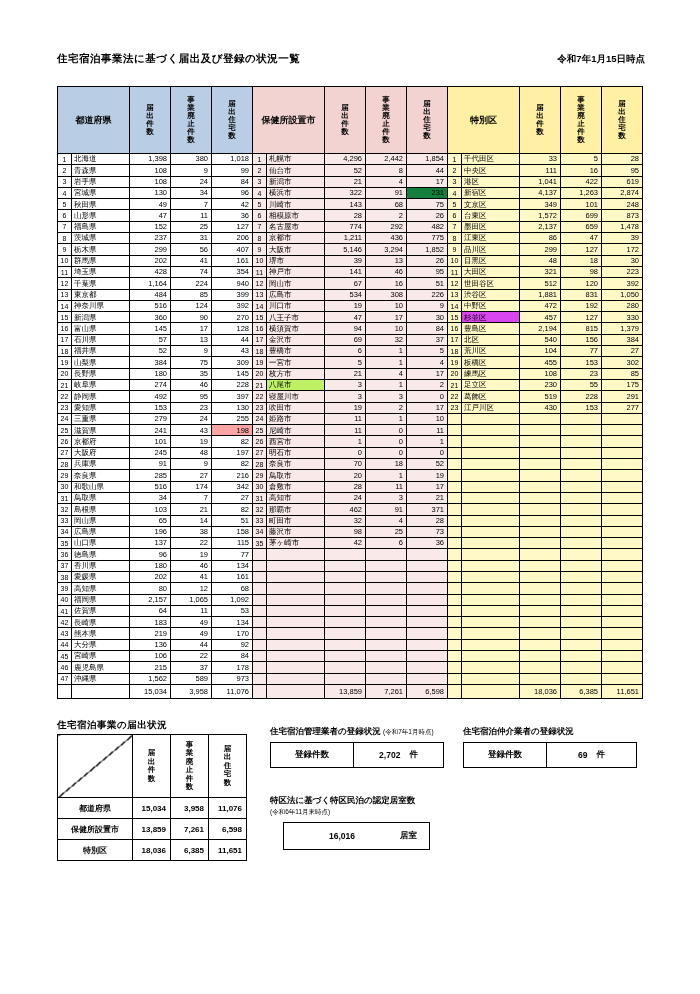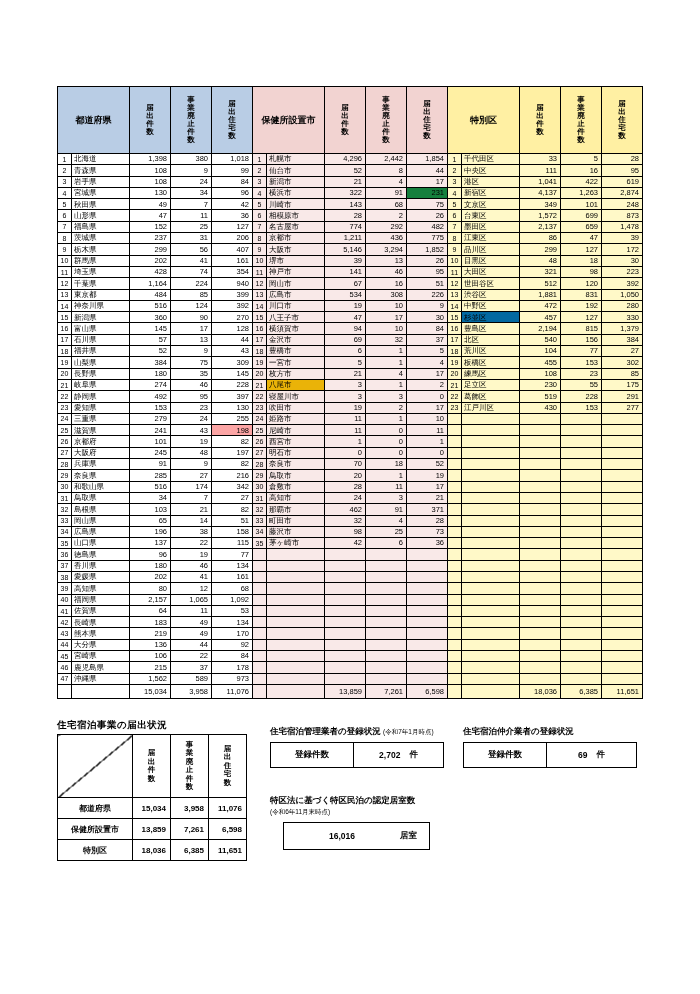--- a/index.html
+++ b/index.html
@@ -48,20 +48,24 @@
   .tokku-title .note{display:block;font-size:6.5px;font-weight:normal;}
   .tokkubox{position:absolute;left:283px;top:822px;width:145px;height:26px;border:1.3px solid #000;display:flex;align-items:center;background:#fff;}
   .tokkubox .val{flex:1;text-align:center;font-size:8.5px;font-weight:bold;}
   .tokkubox .unit{font-size:8.5px;font-weight:bold;padding-right:12px;}
 </style>
 </head>
 <body>
 
 <div class="page">
 
+  <div class="hdr">
+    <div class="title">住宅宿泊事業法に基づく届出及び登録の状況一覧</div>
+    <div class="asof">令和7年1月15日時点</div>
+  </div>
 
   <table class="main-table" id="main-table">
       <colgroup>
         <col style="width:14px">
         <col style="width:58px">
         <col style="width:41px">
         <col style="width:41px">
         <col style="width:41px">
         <col style="width:14px">
         <col style="width:58px">
@@ -334,21 +338,21 @@
           <td class="nm" style="background:#ffffff">新潟県</td>
           <td class="num" style="background:#ffffff">360</td>
           <td class="num" style="background:#ffffff">90</td>
           <td class="num" style="background:#ffffff">270</td>
           <td class="idx sep" style="background:#f9e9e8">15</td>
           <td class="nm" style="background:#f9e9e8">八王子市</td>
           <td class="num" style="background:#f9e9e8">47</td>
           <td class="num" style="background:#f9e9e8">17</td>
           <td class="num" style="background:#f9e9e8">30</td>
           <td class="idx sep" style="background:#fff9c8">15</td>
-          <td class="nm" style="background:#0369a1">杉並区</td>
+          <td class="nm" style="background:#d946ef">杉並区</td>
           <td class="num" style="background:#fff9c8">457</td>
           <td class="num" style="background:#fff9c8">127</td>
           <td class="num" style="background:#fff9c8">330</td>
         </tr>
         <tr>
           <td class="idx sep" style="background:#ffffff">16</td>
           <td class="nm" style="background:#ffffff">富山県</td>
           <td class="num" style="background:#ffffff">145</td>
           <td class="num" style="background:#ffffff">17</td>
           <td class="num" style="background:#ffffff">128</td>
@@ -431,21 +435,21 @@
           <td class="num" style="background:#fff9c8">23</td>
           <td class="num" style="background:#fff9c8">85</td>
         </tr>
         <tr>
           <td class="idx sep" style="background:#ffffff">21</td>
           <td class="nm" style="background:#ffffff">岐阜県</td>
           <td class="num" style="background:#ffffff">274</td>
           <td class="num" style="background:#ffffff">46</td>
           <td class="num" style="background:#ffffff">228</td>
           <td class="idx sep" style="background:#f9e9e8">21</td>
-          <td class="nm" style="background:#eab308">八尾市</td>
+          <td class="nm" style="background:#bef264">八尾市</td>
           <td class="num" style="background:#f9e9e8">3</td>
           <td class="num" style="background:#f9e9e8">1</td>
           <td class="num" style="background:#f9e9e8">2</td>
           <td class="idx sep" style="background:#fff9c8">21</td>
           <td class="nm" style="background:#fff9c8">足立区</td>
           <td class="num" style="background:#fff9c8">230</td>
           <td class="num" style="background:#fff9c8">55</td>
           <td class="num" style="background:#fff9c8">175</td>
         </tr>
         <tr>

